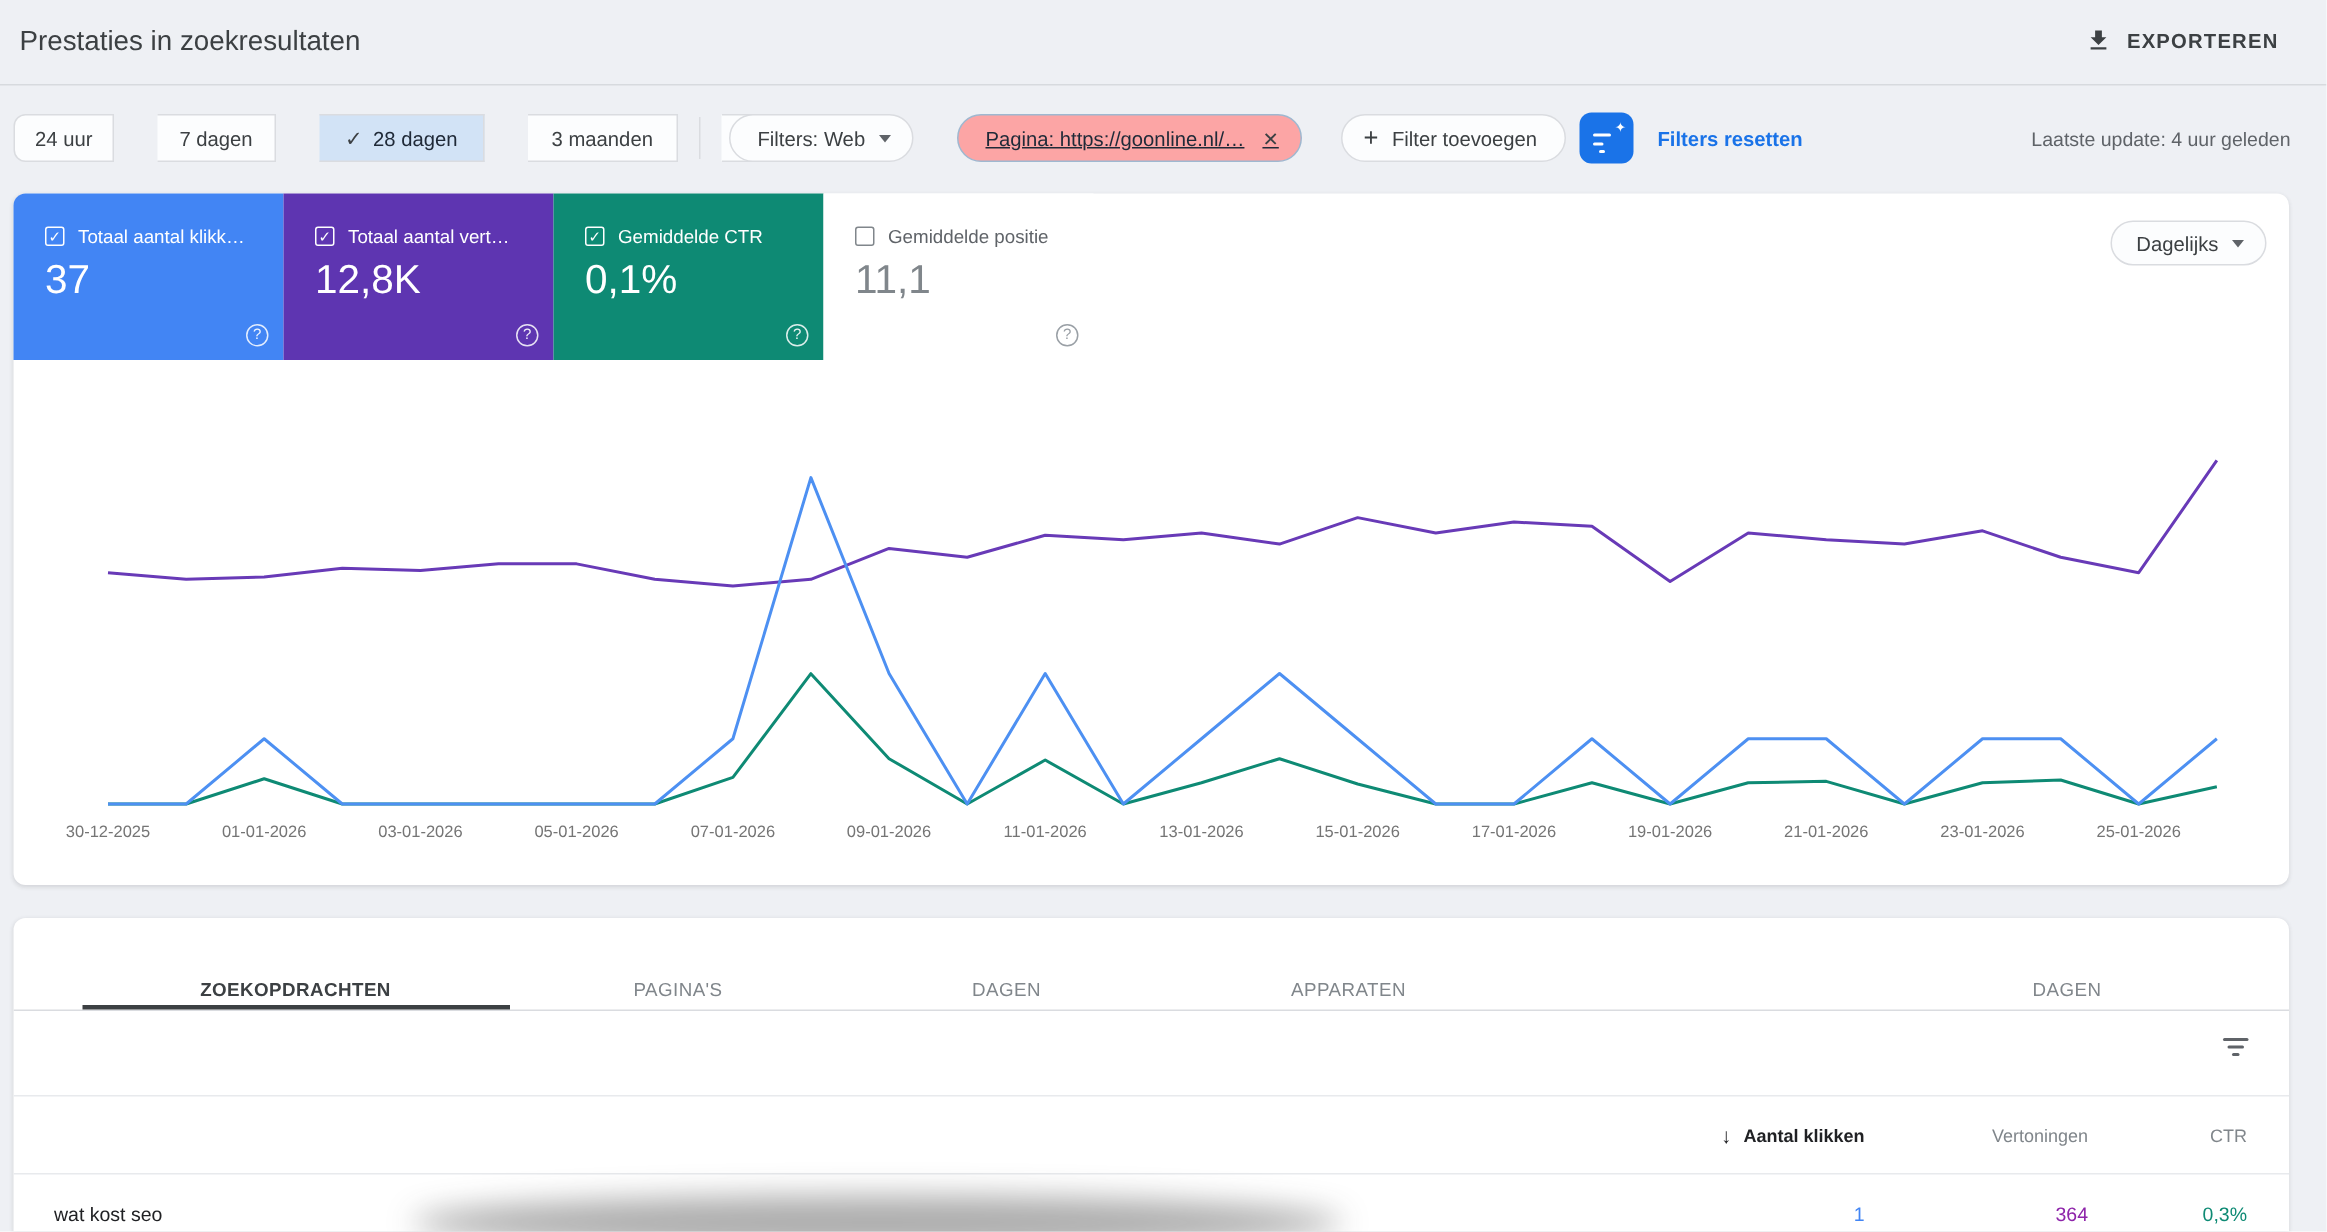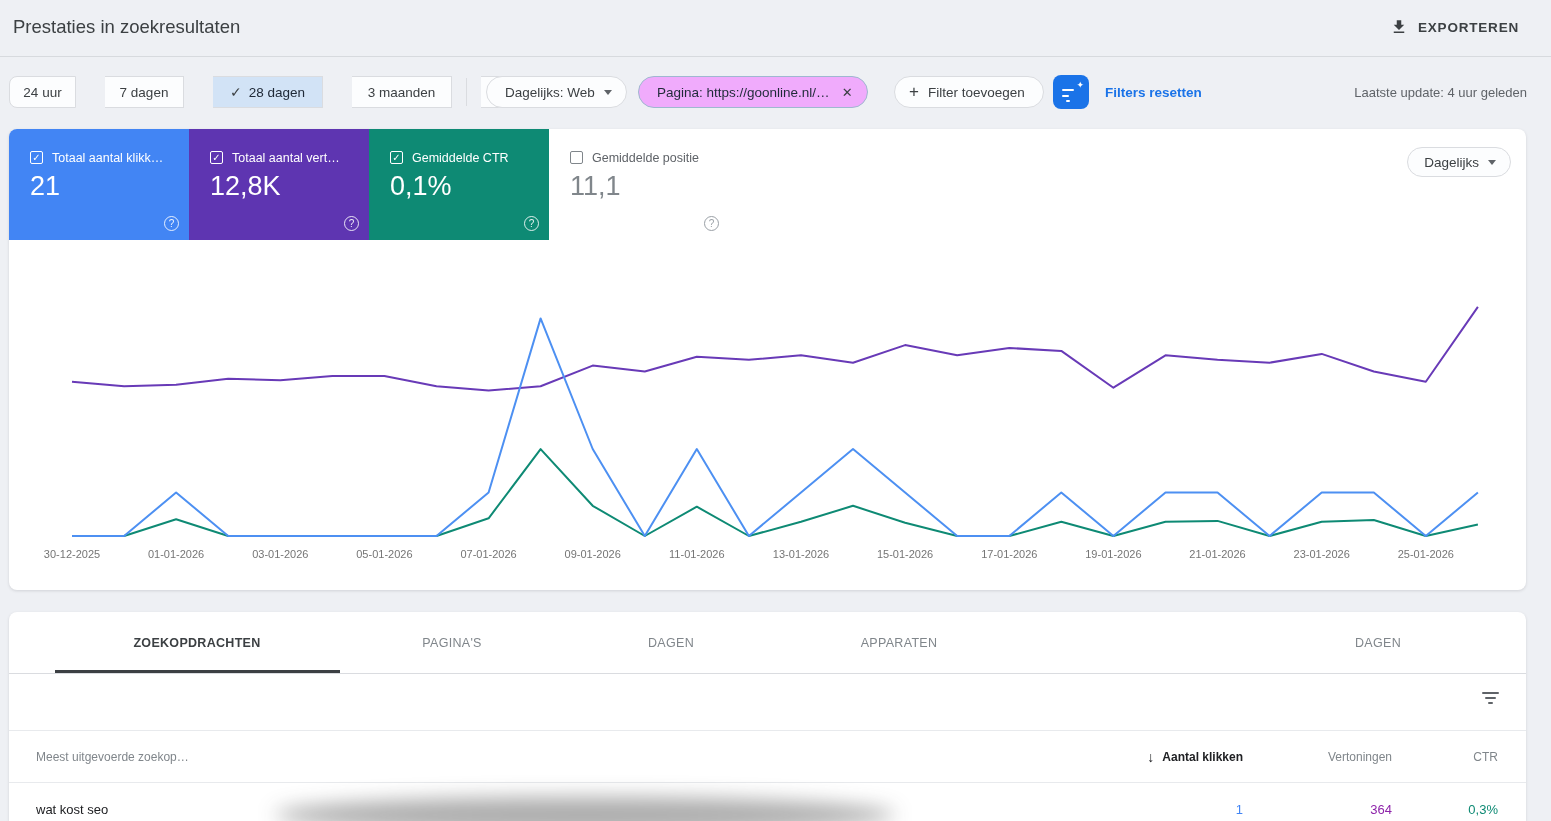--- a/index.html
+++ b/index.html
@@ -13,21 +13,21 @@
   
   .seg-group { left:9px; top:76px; display:flex; height:32px;gap:29px; }
   .seg { display:flex; align-items:center; justify-content:center; gap:7px; border:1px solid #dadce0; border-left-width:0; background:#fcfdfe; font-size:13.5px; color:#3c4043; cursor:pointer; }
   .seg:first-child { border-left-width:1px; border-radius:8px 0 0 8px; }
   .seg:last-child { border-radius:0 8px 8px 0; }
   .seg.selected { background:#d2e3f6; color:#202a38; }
   .check-glyph { font-size:14px; color:#3c4043; }
   .vsep { left:466px; top:78px; width:1px; height:28px; background:#dadce0; }
   .pill { display:flex; align-items:center; height:32px; border:1px solid #dadce0; border-radius:16px; background:#fcfdfe; font-size:13.5px; color:#3c4043; cursor:pointer; }
   .caret { width:0; height:0; border-left:4px solid transparent; border-right:4px solid transparent; border-top:5px solid #5f6368; margin-left:9px; }
-  .chip-page { background:#f0abfc; border-color:#9fb8d0; color:#1f2a38; }
+  .chip-page { background:#fca5a5; border-color:#9fb8d0; color:#1f2a38;text-decoration:underline; }
   .chip-x { margin-left:12px; font-size:13px; color:#3c4043; }
   .plus-glyph { font-size:17px; font-weight:400; margin-right:9px; color:#3c4043; }
   .ai-filter-btn { left:1053px; top:75px; width:36px; height:34px; border-radius:8px; background:#1a73e8; cursor:pointer; }
   .ai-bar { position:absolute; background:#fff; height:2px; border-radius:1px; }
   .ai-spark { position:absolute; color:#fff; font-size:9px; }
   .reset-link { left:1105px; top:76px; height:32px; display:flex; align-items:center; font-size:13.5px; font-weight:700; color:#1a73e8; cursor:pointer; }
   .last-update { right:24px; top:76px; height:32px; display:flex; align-items:center; font-size:13px; color:#5f6368; }
   
   .card-panel { left:9px; top:129px; width:1517px; height:461px; background:#fff; border-radius:8px; box-shadow:0 1px 3px rgba(60,64,67,.16); }
   .metric-card { position:absolute; top:0; width:180px; height:111px; cursor:pointer; }
@@ -38,21 +38,21 @@
   .metric-card.plain .cb { border-color:#80868b; color:transparent; }
   .metric-card.plain .lbl { color:#5f6368; }
   .metric-card.plain .val { color:#80868b; }
   .metric-card.plain .help { border-color:#9aa0a6; color:#9aa0a6; }
   .granularity { position:absolute; right:15px; top:18px; height:30px; padding:0 14px 0 16px; }
   #chart-svg { position:absolute; left:0; top:160px; }
   #chart-svg text.tick { font-size:11px; fill:#757575; font-family:"Liberation Sans", sans-serif; }
   
   .table-panel { left:9px; top:612px; width:1517px; height:209px; background:#fff; border-radius:8px 8px 0 0; box-shadow:0 1px 3px rgba(60,64,67,.16); overflow:hidden; }
   .tabs-row { position:absolute; left:0; top:0; width:1517px; height:62px; border-bottom:1px solid #dadce0; }
-  .tab { position:absolute; top:0; height:62px; display:flex; align-items:center; transform:translateX(-50%); font-size:12.5px; letter-spacing:.3px; color:#80868b; cursor:pointer; white-space:nowrap; }
+  .tab { position:absolute; top:17px; height:62px; display:flex; align-items:center; transform:translateX(-50%); font-size:12.5px; letter-spacing:.3px; color:#80868b; cursor:pointer; white-space:nowrap; }
   .tab.active { color:#3c4043; font-weight:700; }
   .tab-underline { position:absolute; left:46px; bottom:0; width:285px; height:3px; background:#3c4043; }
   .filter-list-icon { position:absolute; right:27px; top:80px; width:17px; cursor:pointer; }
   .fl-bar { background:#5f6368; height:2px; border-radius:1px; margin:0 auto 3px; }
   .row-divider { position:absolute; left:0; width:1517px; height:1px; background:#e8eaed; }
   .th-query { position:absolute; left:27px; top:119px; height:52px; display:flex; align-items:center; font-size:12px; color:#80868b; }
   .th-num { position:absolute; top:119px; height:52px; display:flex; align-items:center; font-size:12px; color:#80868b; }
   .th-num.sorted { color:#202124; font-weight:700; gap:8px; }
   .sort-arrow { font-size:14px; font-weight:400; }
   .td-query { position:absolute; left:27px; top:171px; height:52px; display:flex; align-items:center; font-size:13px; color:#202124; cursor:pointer; }
@@ -86,21 +86,21 @@
       <span>3 maanden</span>
     </div>
   <div class="seg" style="width:81px">
     <span>Meer</span>
     <span class="caret"></span>
   </div>
 </div>
 <div class="abs vsep"></div>
 
 <div class="abs pill" style="left:486px; top:76px; padding:0 14px 0 18px;">
-  <span>Dagelijks: Web</span>
+  <span>Filters: Web</span>
   <span class="caret"></span>
 </div>
 
 <div class="abs pill chip-page" style="left:638px; top:76px; padding:0 14px 0 18px;">
   <span>Pagina: https://goonline.nl/…</span>
   <span class="chip-x">✕</span>
 </div>
 
 <div class="abs pill" style="left:894px; top:76px; padding:0 18px 0 14px;">
   <span class="plus-glyph">+</span>
@@ -117,21 +117,21 @@
 <div class="abs reset-link">Filters resetten</div>
 <div class="abs last-update">Laatste update: 4 uur geleden</div>
 
 <div class="abs card-panel">
 
   <div class="metric-card" style="left:0; background:#4285f4; border-radius:8px 0 0 0;">
     <span class="cb">
         <span>✓</span>
       </span>
     <span class="lbl">Totaal aantal klikk…</span>
-    <span class="val">21</span>
+    <span class="val">37</span>
     <span class="help">
         <span>?</span>
       </span>
   </div>
   <div class="metric-card" style="left:180px; background:#5e35b1;">
     <span class="cb">
         <span>✓</span>
       </span>
     <span class="lbl">Totaal aantal vert…</span>
     <span class="val">12,8K</span>
@@ -195,21 +195,20 @@
   </div>
 
   <div class="filter-list-icon">
     <div class="fl-bar" style="width:17px"></div>
     <div class="fl-bar" style="width:11px"></div>
     <div class="fl-bar" style="width:5px; margin-bottom:0"></div>
   </div>
 
   <div class="row-divider" style="top:118px"></div>
 
-  <div class="th-query">Meest uitgevoerde zoekop…</div>
   <div class="th-num sorted" style="right:283px">
     <span class="sort-arrow">↓</span>
     <span>Aantal klikken</span>
   </div>
   <div class="th-num" style="right:134px">Vertoningen</div>
   <div class="th-num" style="right:28px">CTR</div>
 
   <div class="row-divider" style="top:170px"></div>
 
   <div class="td-query">wat kost seo</div>

